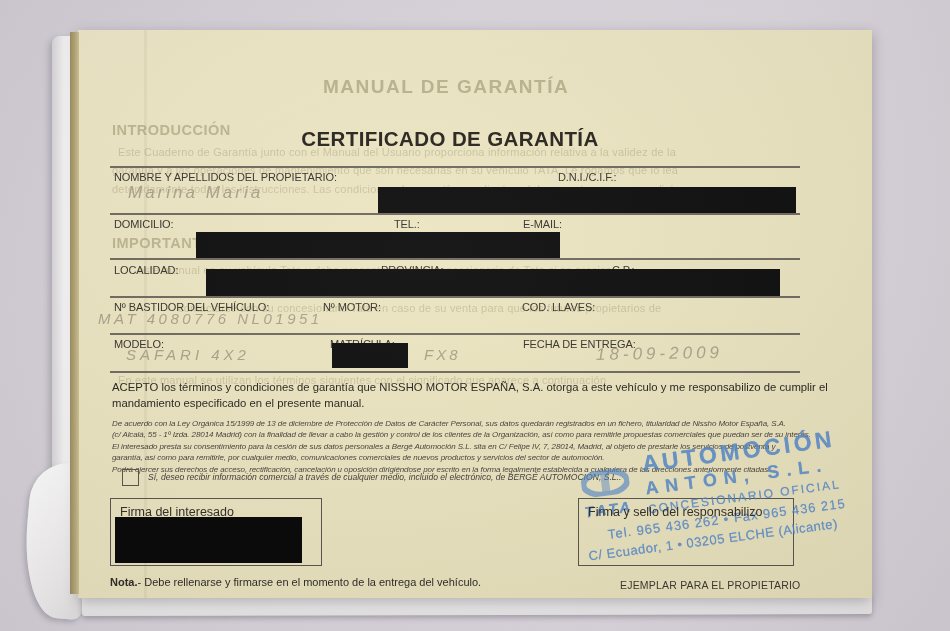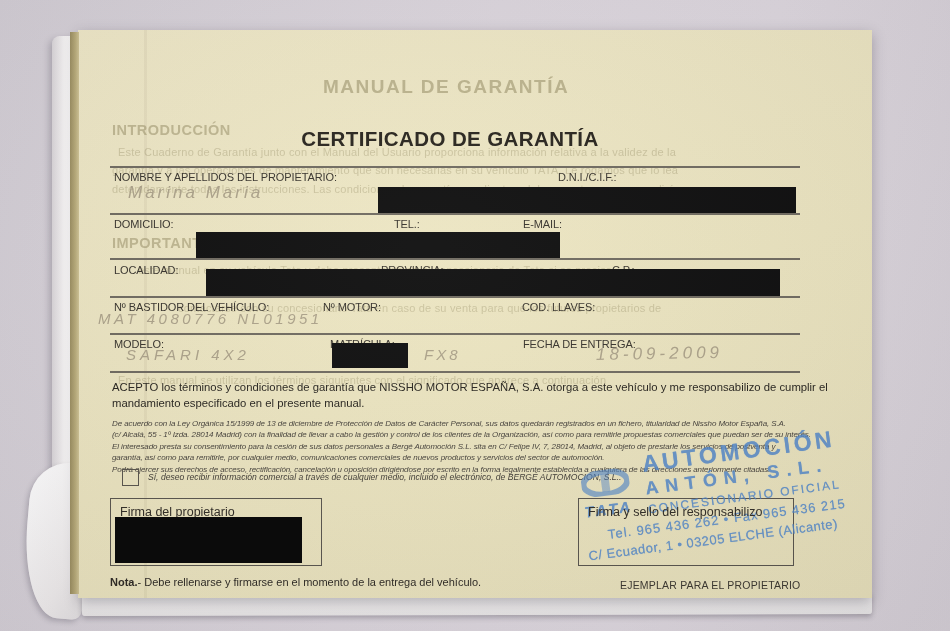--- a/index.html
+++ b/index.html
@@ -122,21 +122,21 @@
     <div class="abs fine" style="left:34px;top:388px;">De acuerdo con la Ley Orgánica 15/1999 de 13 de diciembre de Protección de Datos de Carácter Personal, sus datos quedarán registrados en un fichero, titularidad de Nissho Motor España, S.A.</div>
     <div class="abs fine" style="left:34px;top:399px;">(c/ Alcalá, 55 - 1º Izda. 28014 Madrid) con la finalidad de llevar a cabo la gestión y control de los clientes de la Organización, así como para remitirle propuestas comerciales que puedan ser de su interés.</div>
     <div class="abs fine" style="left:34px;top:411px;">El interesado presta su consentimiento para la cesión de sus datos personales a Bergé Automoción S.L. sita en C/ Felipe IV, 7, 28014, Madrid, al objeto de prestarle los servicios de postventa y</div>
     <div class="abs fine" style="left:34px;top:422px;">garantía, así como para remitirle, por cualquier medio, comunicaciones comerciales de nuevos productos y servicios del sector de automoción.</div>
     <div class="abs fine" style="left:34px;top:434px;">Podrá ejercer sus derechos de acceso, rectificación, cancelación u oposición dirigiéndose por escrito en la forma legalmente establecida a cualquiera de las direcciones anteriormente citadas.</div>
 
     <div class="cbox"></div>
     <div class="abs optin" style="left:70px;top:442px;">Sí, deseo recibir información comercial a través de cualquier medio, incluido el electrónico, de BERGÉ AUTOMOCIÓN, S.L..</div>
 
     <div class="sigbox" style="left:32px;top:468px;">
-      <div class="slabel">Firma del propietario</div>
+      <div class="slabel">Firma del interesado</div>
     </div>
     <div class="redact" style="left:37px;top:487px;width:187px;height:46px;z-index:8;"></div>
 
     <div class="sigbox" style="left:500px;top:468px;width:214px;">
       <div class="slabel">Firma y sello del responsabilizo</div>
     </div>
 
     <div class="stamp">
       <div class="s-top">
         <div class="s-logo">

